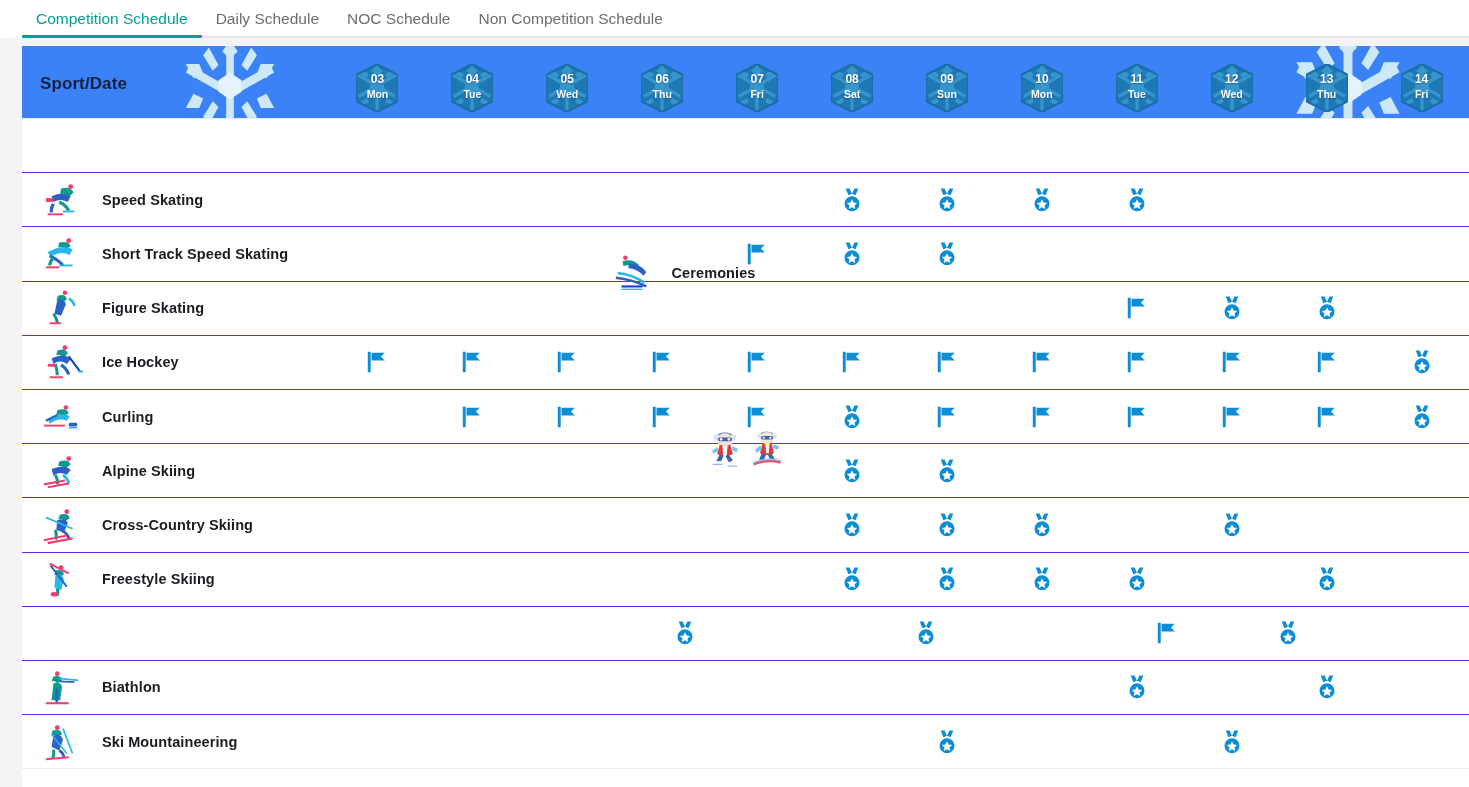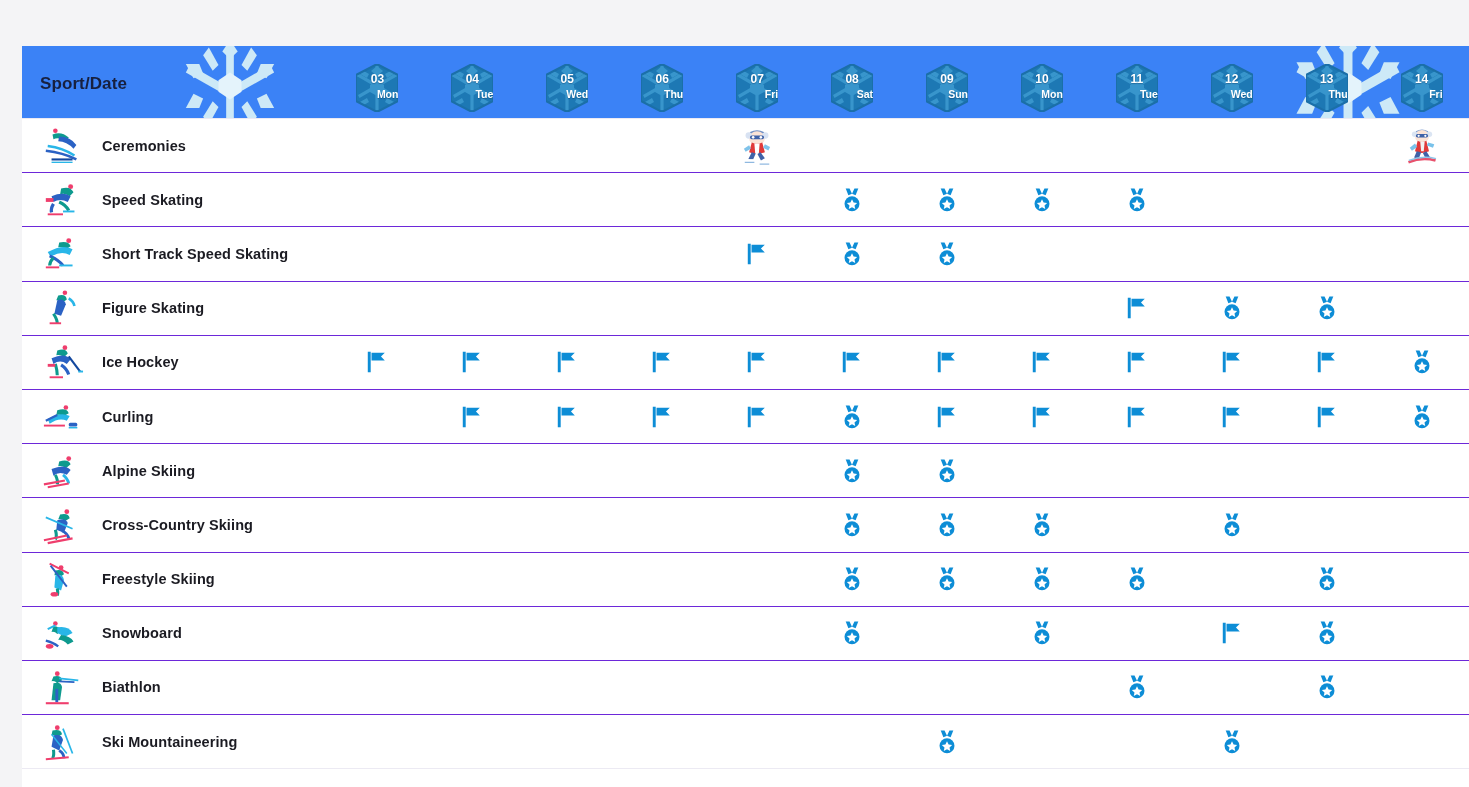--- a/index.html
+++ b/index.html
@@ -75,32 +75,32 @@
     position:relative;width:42px;height:48px;
   }
   .hex svg{display:block;}
   .hex .dd{
     position:absolute;left:0;right:0;top:9px;
     text-align:center;font-size:12px;font-weight:bold;color:#ffffff;line-height:1;
     text-shadow:0 1px 1px rgba(0,40,80,.35);
   }
   .hex .dw{
     position:absolute;left:0;right:0;top:25px;
-    text-align:right;font-size:10.5px;font-weight:bold;color:#ffffff;line-height:1;
+    text-align:center;font-size:10.5px;font-weight:bold;color:#ffffff;line-height:1;
     text-shadow:0 1px 1px rgba(0,40,80,.35);
   }
 
   
   .row{
     display:flex;align-items:center;
     height:53.2px;
     border-top:1px solid #6d28d9;
     background:#ffffff;
   }
-  .row:first-of-type{border-top:1px solid #eceaf3;}
+  .row:first-of-type{border-top:1px solid #eceaf3;flex-direction:column;}
   .row .sportcell{
     width:308px;flex:0 0 308px;
     display:flex;align-items:center;
     box-sizing:border-box;
     padding-left:18px;
   }
   .picto{width:46px;height:42px;flex:0 0 46px;display:block;}
   .sportname{
     margin-left:16px;
     font-size:14.5px;font-weight:bold;color:#1b1b22;
@@ -112,20 +112,26 @@
 
   .footer{
     height:30px;background:#ffffff;border-top:1px solid #eceaf3;position:relative;overflow:hidden;
   }
 </style>
 </head>
 <body>
 
 <div class="page">
 
+  <div class="tabbar" id="tabbar">
+      <div class="tab active">Competition Schedule</div>
+      <div class="tab">Daily Schedule</div>
+      <div class="tab">NOC Schedule</div>
+      <div class="tab">Non Competition Schedule</div>
+    </div>
 
   <div class="board">
 
     <div class="hdr">
 
       <span class="snowmark left">
         <svg width="96" height="96" viewBox="0 0 100 100">
           <g fill="#cde9f7">
             <path d="M50 2 L58 14 L50 22 L42 14 Z"></path>
             <rect x="46" y="16" width="8" height="70"></rect>
@@ -1161,36 +1167,20 @@
                   <path d="M17.4 2.2 h-3.3 l-2.1 4.4 3.1 1.35 z"></path>
                   <circle cx="12" cy="15.2" r="6.4"></circle>
                 </g>
                 <path fill="#ffffff" d="M12 11.25 l1.37 2.94 3.05 .36 -2.28 2.13 .63 3.1 -2.77-1.58 -2.77 1.58 .63-3.1 -2.28-2.13 3.05-.36 z"></path>
               </svg>
             </div>
             <div class="cell"></div>
           </div>
         </div>
         <div class="row">
-          <div class="sportcell">
-            <span>
-              <svg class="picto" viewBox="0 0 48 44" aria-hidden="true">
-                <g>
-                  <circle cx="16" cy="12" r="2.4" fill="#ef3e6d"></circle>
-                  <path d="M14 15 q7 0 8 5 l-4 3 q-3-3-6-2 z" fill="#0e9a8e"></path>
-                  <path d="M18 16 q12-2 16 6 l-8 4 -8-4 z" fill="#29b6e8"></path>
-                  <path d="M22 24 q10 1 13 7 l-6 3 q-4-5-10-5 z" fill="#0e9a8e"></path>
-                  <path d="M6 30 q8 2 13 6" stroke="#2b62c4" stroke-width="2.4" fill="none"></path>
-                  <ellipse cx="10" cy="36" rx="4" ry="2.4" fill="#ef3e6d"></ellipse>
-                  <path d="M8 18 L16 14" stroke="#29b6e8" stroke-width="2.2" fill="none"></path>
-                </g>
-              </svg>
-            </span>
-            <span class="sportname">Snowboard</span>
-          </div>
           <div class="cells">
             <div class="cell"></div>
             <div class="cell"></div>
             <div class="cell"></div>
             <div class="cell"></div>
             <div class="cell"></div>
             <div class="cell">
               <svg class="icn" width="28" height="28" viewBox="0 0 24 24" aria-hidden="true">
                 <g fill="#0d8dd6">
                   <path d="M6.6 2.2 h3.3 l2.1 4.4 -3.1 1.35 z"></path>

